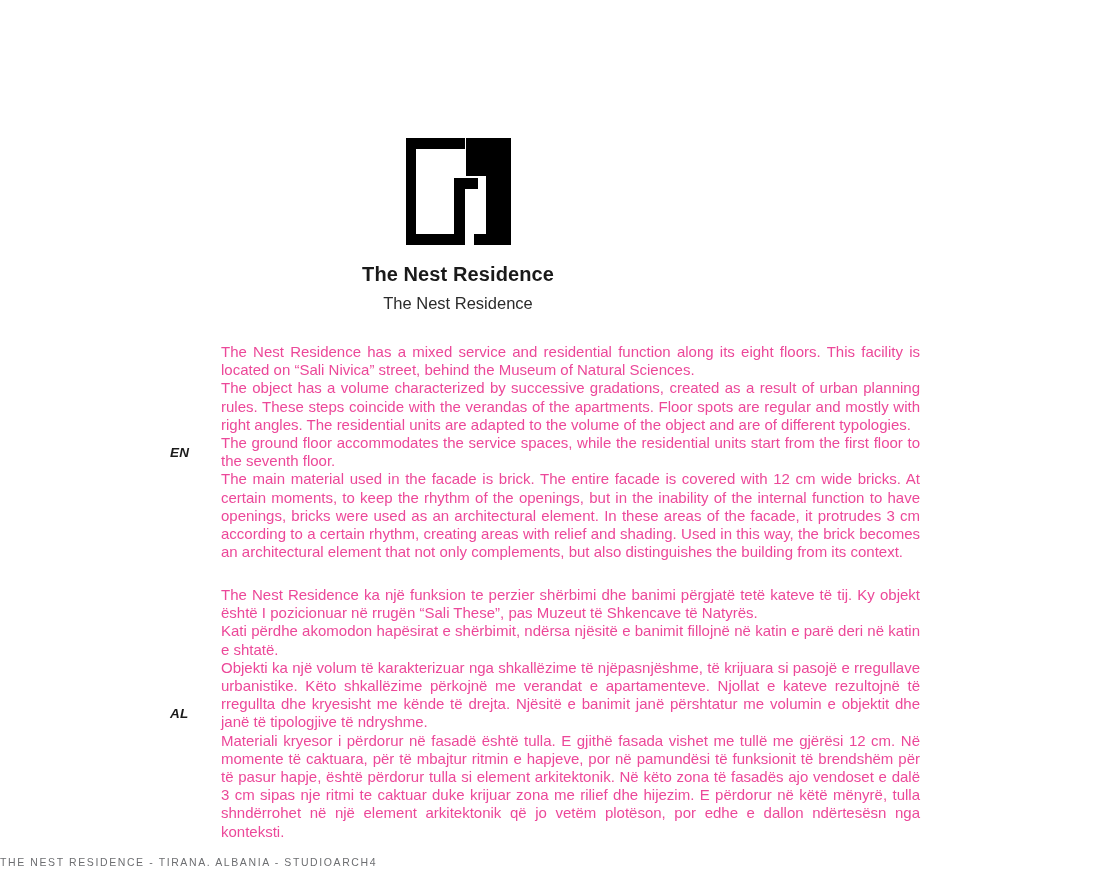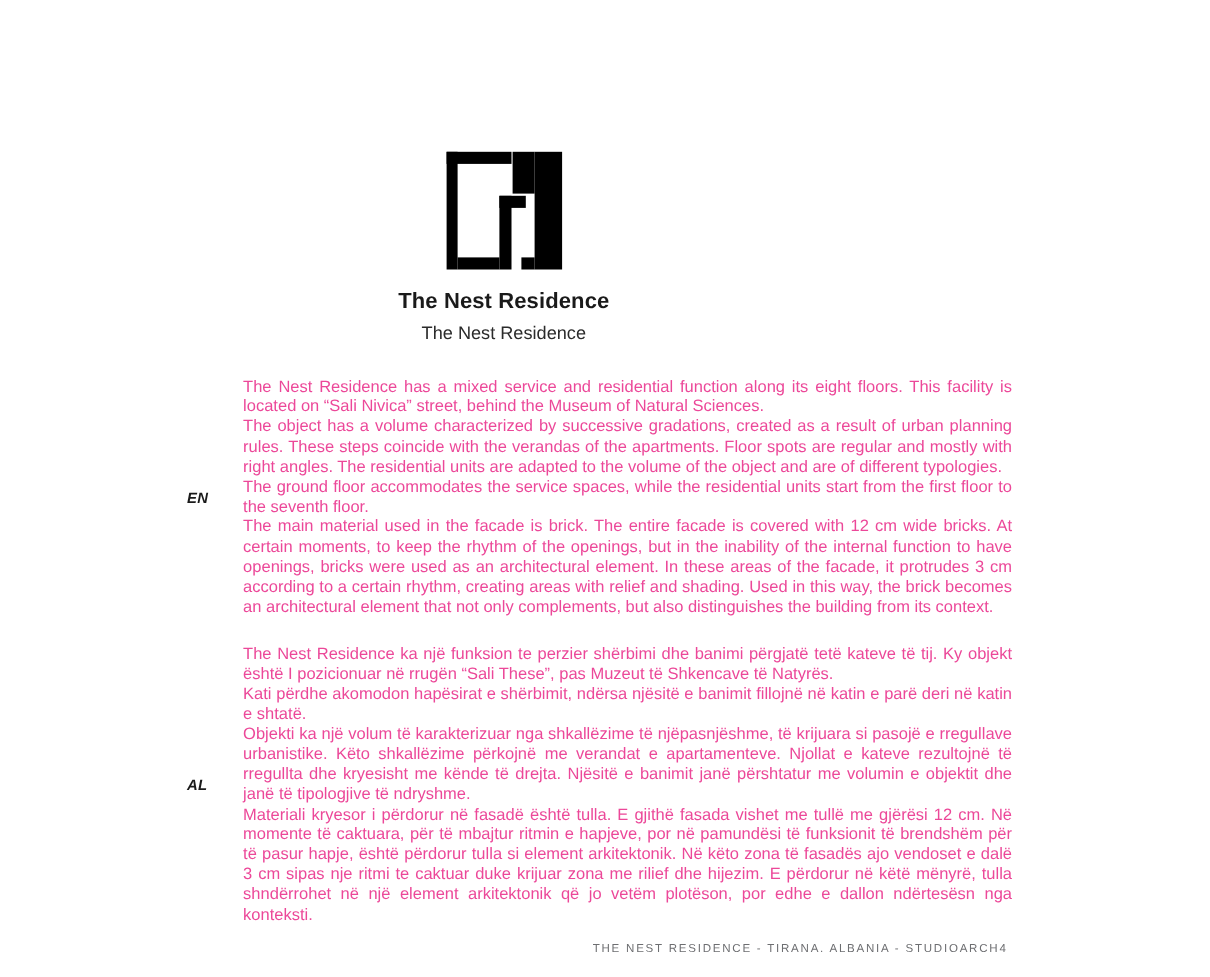--- a/index.html
+++ b/index.html
@@ -100,21 +100,21 @@
   }
   .paras p {
     margin: 0 0 0 0;
   }
 
   
   .footer {
     position: absolute;
     left: 0; right: 0;
     bottom: 20px;
-    text-align: right;
+    text-align: left;
     font-size: 10.5px;
     letter-spacing: 1.6px;
     color: #6d6e71;
   }
 </style>
 </head>
 <body>
 
 <div class="page">
 

